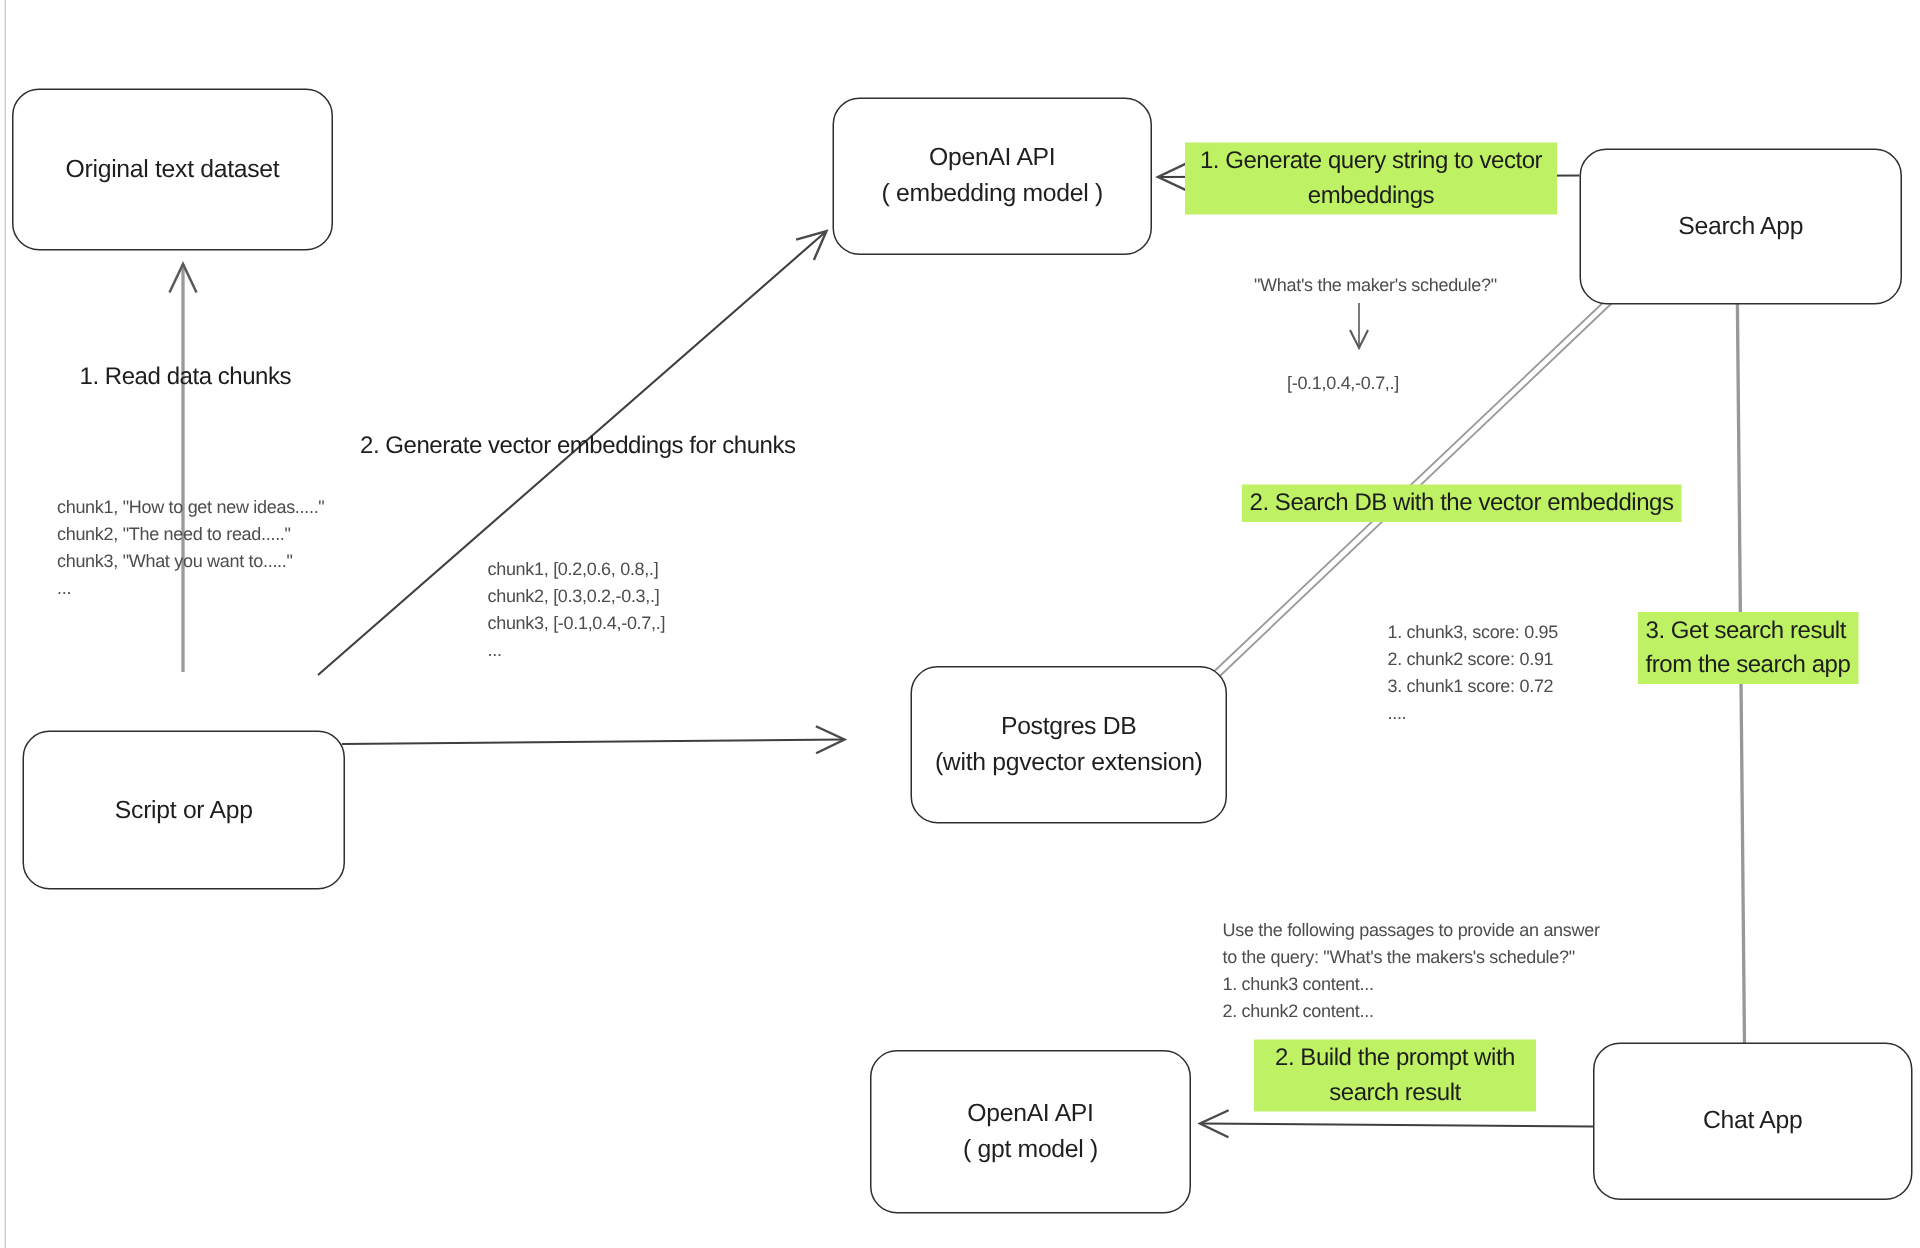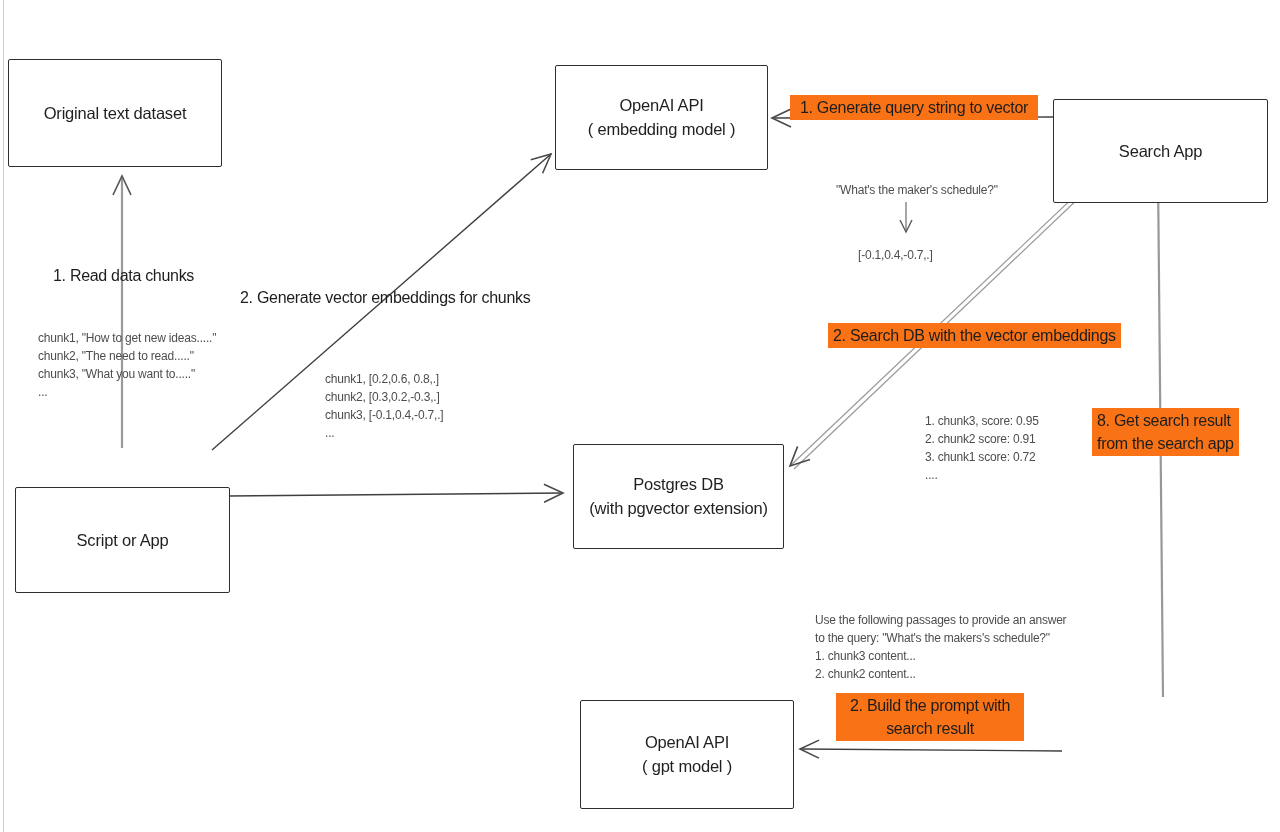--- a/index.html
+++ b/index.html
@@ -3,29 +3,29 @@
 <meta charset="utf-8">
 <style>
   html,body{margin:0;padding:0;background:#ffffff;}
   #canvas{
     position:relative;width:1280px;height:832px;background:#ffffff;overflow:hidden;
     font-family:"Liberation Sans","DejaVu Sans",sans-serif;color:#1f1f1f;
   }
   #edge-left{position:absolute;left:3px;top:0;width:1px;height:832px;background:#cfcfcf;}
   svg.wires{position:absolute;left:0;top:0;z-index:1;}
   .node{
-    position:absolute;z-index:2;background:#fff;border:1.6px solid #2e2e2e;border-radius:2px;
+    position:absolute;z-index:2;background:#fff;border:1.6px solid #2e2e2e;border-radius:18px;
     display:flex;flex-direction:column;align-items:center;justify-content:center;gap:3px;
     font-size:16.5px;letter-spacing:-0.2px;text-align:center;line-height:1.25;
   }
   .step-label{
     position:absolute;z-index:3;font-size:16px;letter-spacing:-0.3px;color:#1d1d1d;
     line-height:1.45;white-space:nowrap;
   }
-  .step-label.onwire{background:#f97316;padding:1px 5px;}
+  .step-label.onwire{background:#bef264;padding:1px 5px;}
   .center{text-align:center;}
   .annot{
     position:absolute;z-index:3;font-size:12px;letter-spacing:-0.2px;color:#4d4d4d;
     line-height:1.5;white-space:nowrap;
   }
 </style>
 </head>
 <body>
 
 <div id="canvas">
@@ -72,44 +72,48 @@
   </div>
 
   <div class="node" style="left:1053px;top:63px;width:213px;height:102px;margin-top:36px;">
     <div>Search App</div>
   </div>
 
   <div class="node" style="left:15px;top:446px;width:213px;height:104px;margin-top:41px;">
     <div>Script or App</div>
   </div>
 
-  <div class="node" style="left:573px;top:444px;width:209px;height:103px;">
+  <div class="node" style="left:607px;top:444px;width:209px;height:103px;">
     <div>Postgres DB</div>
     <div>(with pgvector extension)</div>
   </div>
 
   <div class="node" style="left:580px;top:700px;width:212px;height:107px;">
     <div>OpenAI API</div>
     <div>( gpt model )</div>
   </div>
 
+  <div class="node" style="left:1062px;top:695px;width:211px;height:103px;">
+    <div>Chat App</div>
+  </div>
 
-  <div class="step-label" style="left:53px;top:264px;">1. Read data chunks</div>
+  <div class="step-label" style="left:53px;top:240px;">1. Read data chunks</div>
 
   <div class="step-label" style="left:240px;top:286px;">2. Generate vector embeddings for chunks</div>
 
 
   <div class="step-label onwire center" style="left:790px;top:95px;width:238px;">
     <div>1. Generate query string to vector</div>
+    <div>embeddings</div>
   </div>
 
   <div class="step-label onwire" style="left:828px;top:323px;">2. Search DB with the vector embeddings</div>
 
   <div class="step-label onwire" style="left:1092px;top:408px;">
-    <div>8. Get search result</div>
+    <div>3. Get search result</div>
     <div>from the search app</div>
   </div>
 
   <div class="step-label onwire center" style="left:836px;top:693px;width:178px;">
     <div>2. Build the prompt with</div>
     <div>search result</div>
   </div>
 
   <div class="annot" style="left:38px;top:329px;">
     <div>chunk1, "How to get new ideas....."</div>

